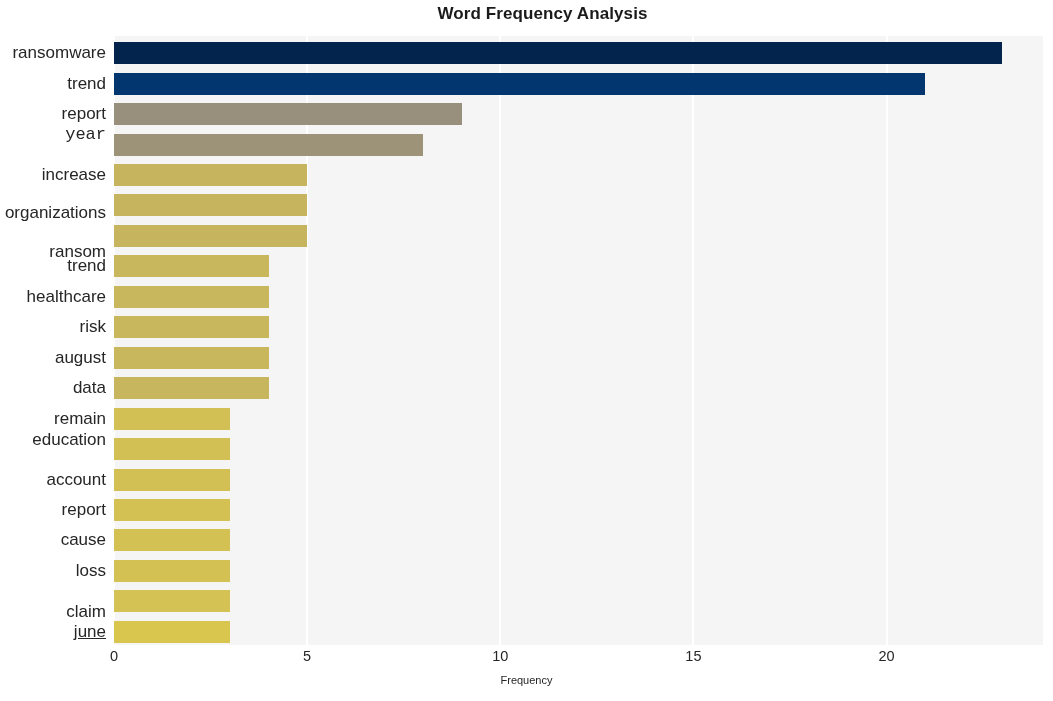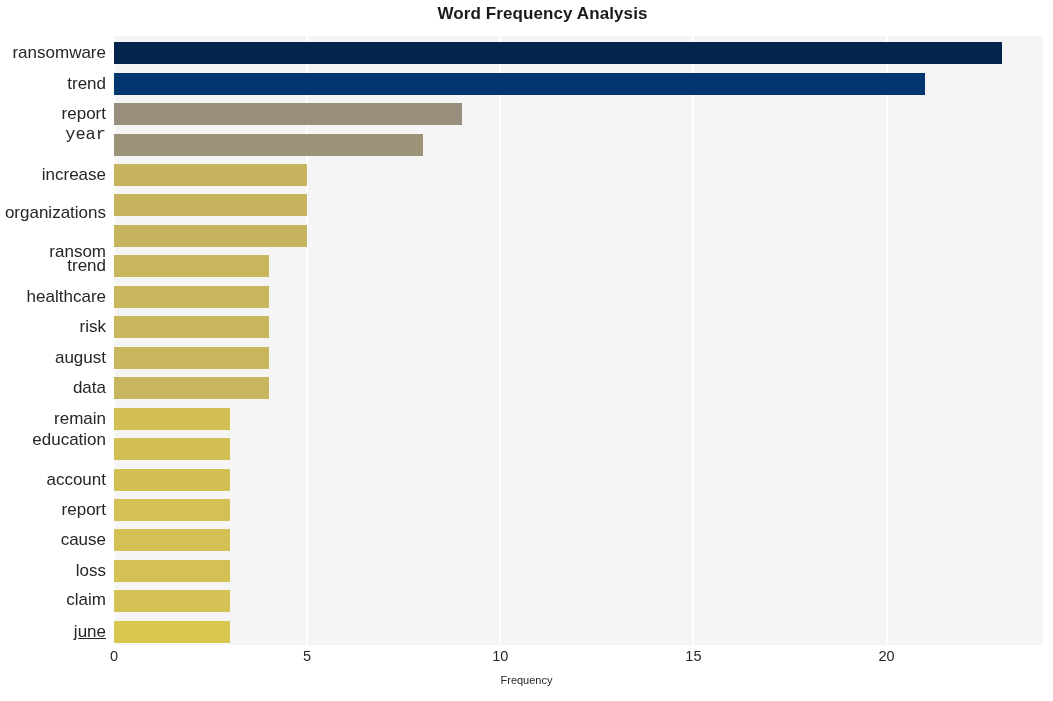--- a/index.html
+++ b/index.html
@@ -164,21 +164,21 @@
       <div class="y-label" style="top: 252.825px;">healthcare</div>
       <div class="y-label" style="top: 283.275px;">risk</div>
       <div class="y-label" style="top: 313.725px; margin-left: 47px;">august</div>
       <div class="y-label" style="top: 344.175px; margin-left: 36px;">data</div>
       <div class="y-label" style="top: 374.625px;">remain</div>
       <div class="y-label" style="top: 396px;">education</div>
       <div class="y-label" style="top: 435.525px;">account</div>
       <div class="y-label" style="top: 465.975px;">report</div>
       <div class="y-label" style="top: 496.425px;">cause</div>
       <div class="y-label" style="top: 526.875px; padding-left: 8px;">loss</div>
-      <div class="y-label" style="top: 556px;">claim</div>
+      <div class="y-label" style="top: 568px;">claim</div>
       <div class="y-label" style="top: 587.775px; text-decoration: underline;">june</div>
     </div>
 
   <div id="x-ticks">
       <div class="x-tick" style="left: 0px;">0</div>
       <div class="x-tick" style="left: 193.139px;">5</div>
       <div class="x-tick" style="left: 386.279px;">10</div>
       <div class="x-tick" style="left: 579.418px;">15</div>
       <div class="x-tick" style="left: 772.557px;">20</div>
     </div>

